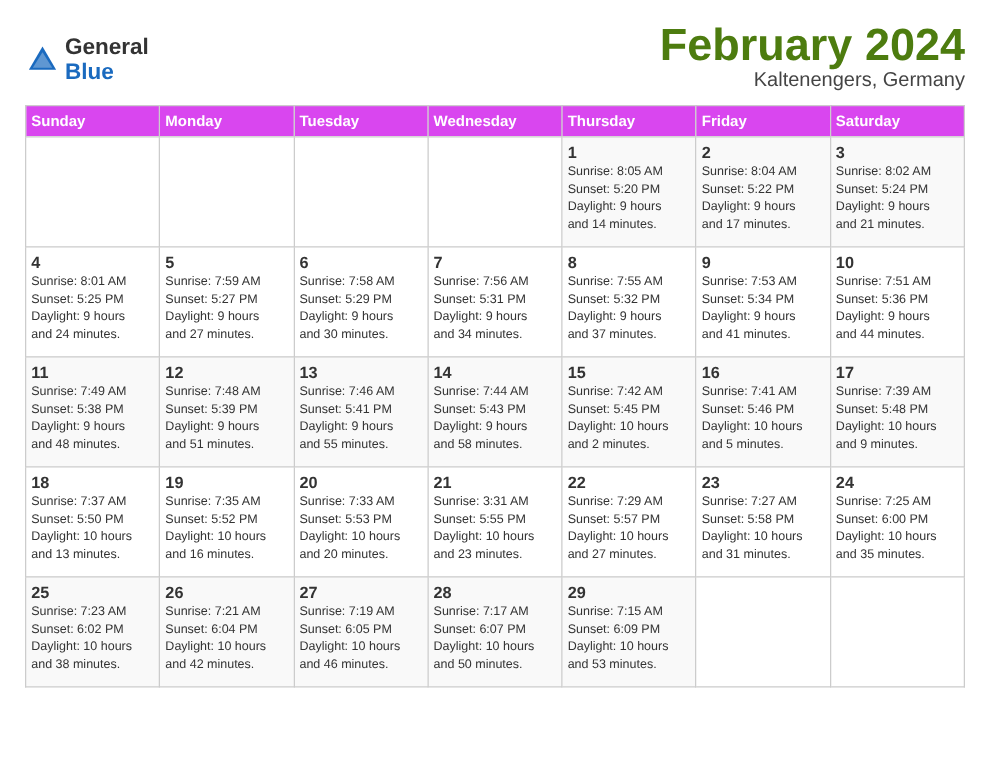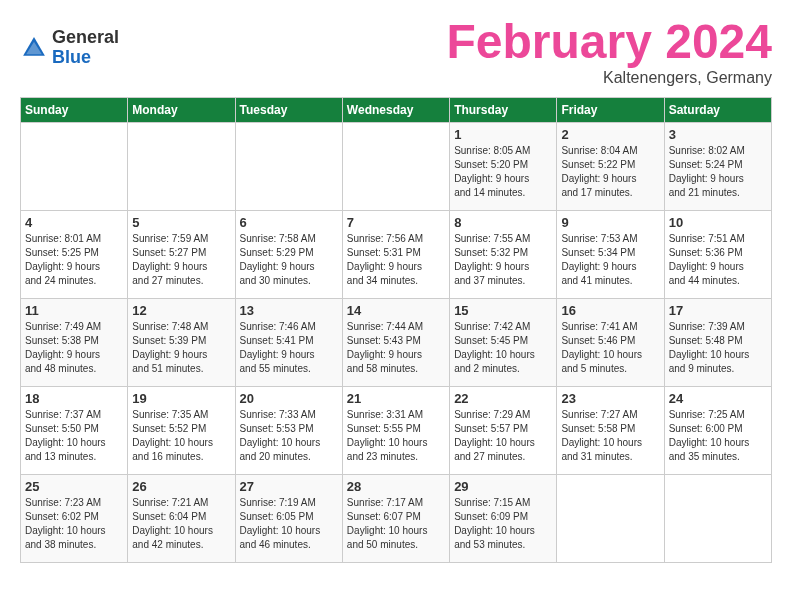--- a/index.html
+++ b/index.html
@@ -38,37 +38,37 @@
       color: #1a6abf;
     }
     .logo-icon {
       width: 28px;
       height: 28px;
     }
     .title-area {
       text-align: right;
     }
     .cal-title {
-      font-size: 48px;
-      font-weight: bold;
-      color: #ec4899;
+      font-size: 36px;
+      font-weight: bold;
+      color: #4d7c0f;
       line-height: 1.1;
       text-align: center;
     }
     .cal-subtitle {
       font-size: 16px;
       color: #444;
     }
     table {
       width: 100%;
       border-collapse: collapse;
       table-layout: fixed;
     }
     thead tr {
-      background-color: #15803d;
+      background-color: #d946ef;
     }
     thead th {
       color: #fff;
       font-size: 12px;
       font-weight: bold;
       padding: 5px 4px;
       text-align: left;
       border: 1px solid #ccc;
     }
     tbody td {

